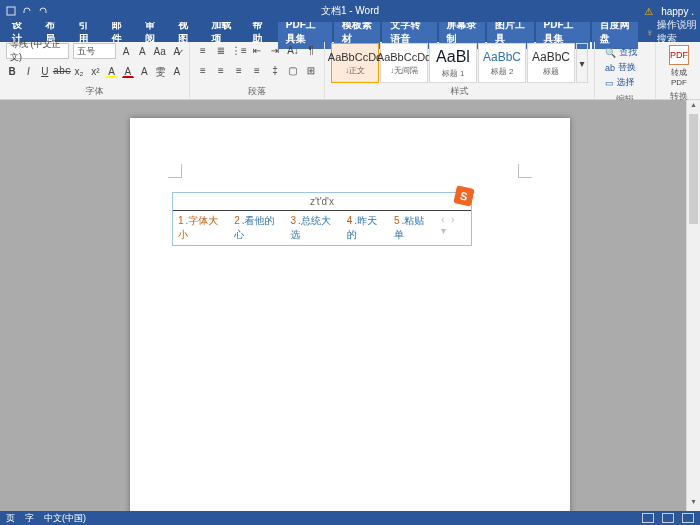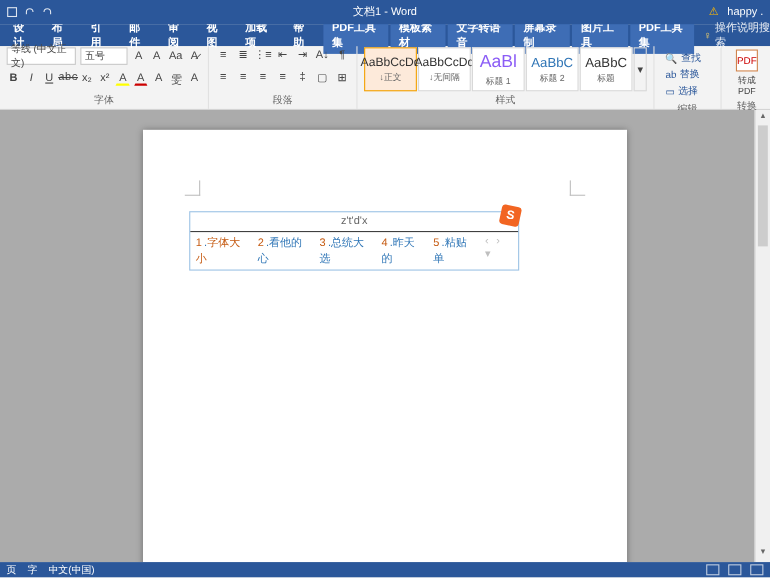--- a/index.html
+++ b/index.html
@@ -33,21 +33,21 @@
 .italic { font-style: italic; }
 .underline { text-decoration: underline; }
 .strike { text-decoration: line-through; font-family: Liberation Mono, monospace; }
 .colored { border-bottom: 2px solid #c00; height: 12px; }
 .hl { border-bottom: 2px solid #ff0; height: 12px; }
 
 
 .styles { display: flex; gap: 1px; }
 .style-box { width: 48px; height: 40px; border: 1px solid #d8d8d8; background: #fff; display: flex; flex-direction: column; align-items: center; justify-content: center; font-size: 8px; color: #666; }
 .style-box .prev { font-size: 11px; color: #333; }
-.style-box .prev.big { font-size: 16px; color: #8b5cf6; }
+.style-box .prev.big { font-size: 16px; color: #0f172a; }
 .style-box.sel { border-color: #f2a100; background: #fdeada; }
 .style-box .lbl { margin-top: 2px; }
 
 .edit-pane { width: 48px; padding: 3px 4px; font-size: 9px; color: #2b579a; display: flex; flex-direction: column; gap: 2px; }
 .edit-pane div { display: flex; align-items: center; gap: 3px; }
 
 .big-btn { width: 34px; display: flex; flex-direction: column; align-items: center; justify-content: center; gap: 2px; font-size: 8px; color: #444; padding: 2px; }
 .big-btn .ico { width: 20px; height: 20px; border: 1px solid #d0844c; background: #fff; display: flex; align-items: center; justify-content: center; color: #c00; font-size: 9px; }
 
 
@@ -115,20 +115,21 @@
   <div class="tab">审阅</div>
   <div class="tab">视图</div>
   <div class="tab">加载项</div>
   <div class="tab">帮助</div>
   <div class="tab alt">PDF工具集</div>
   <div class="tab alt">模板素材</div>
   <div class="tab alt">文字转语音</div>
   <div class="tab alt">屏幕录制</div>
   <div class="tab alt">图片工具</div>
   <div class="tab alt">PDF工具集</div>
+  <div class="tab alt">百度网盘</div>
   <div class="help-search">
     <span class="bulb">♀</span>
     <span>操作说明搜索</span>
   </div>
 </div>
 
 <div class="ribbon">
 
   <div class="group" style="width:190px">
     <div class="row">

